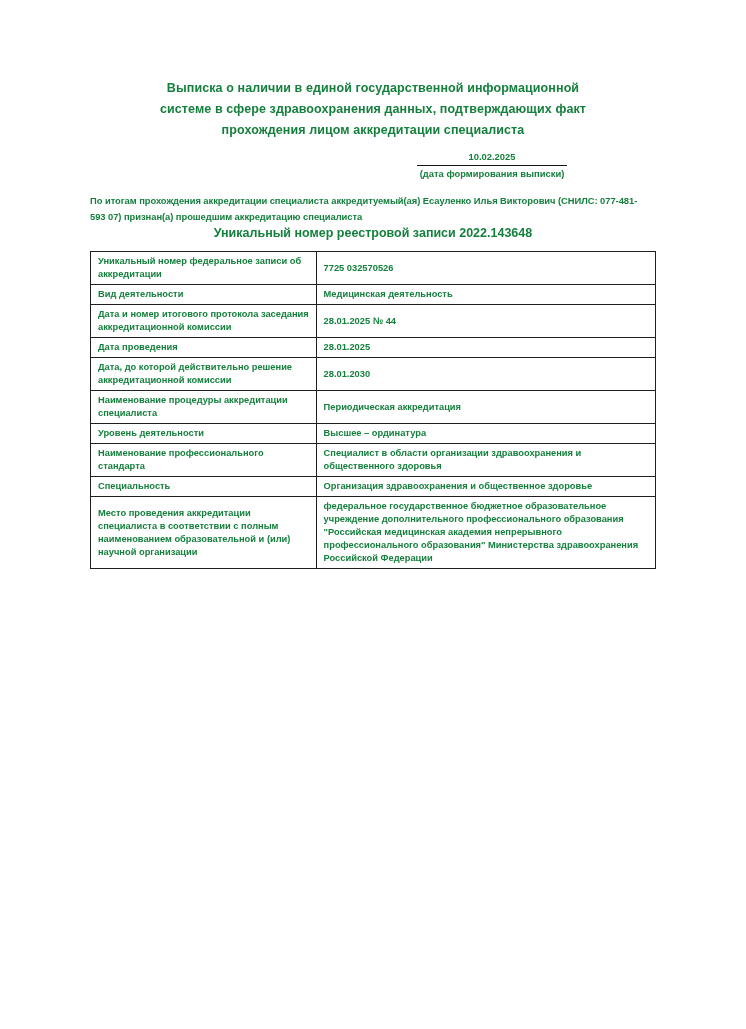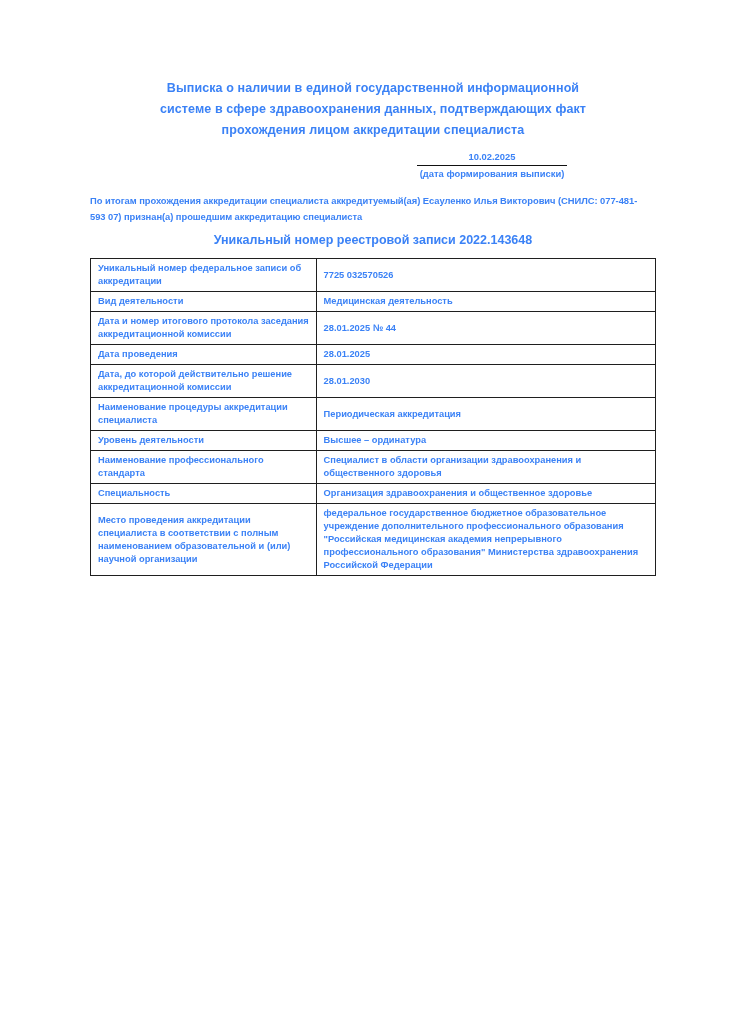--- a/index.html
+++ b/index.html
@@ -6,21 +6,21 @@
     margin: 0;
     padding: 0;
     background: #ffffff;
   }
   .page {
     position: relative;
     width: 746px;
     height: 962px;
     box-sizing: border-box;
     background: #ffffff;
-    color: #3b82f6;
+    color: #15803d;
     font-family: "Liberation Sans", sans-serif;
     font-weight: bold;
     padding: 78px 90px 40px 90px;
     overflow: hidden;
   }
   .doc-title {
     margin: 0;
     font-size: 12.5px;
     line-height: 21px;
     text-align: center;
@@ -51,21 +51,20 @@
     letter-spacing: -0.05px;
   }
   .section-heading {
     margin-top: 17px;
     font-size: 9.4px;
     line-height: 13px;
     text-align: center;
     text-decoration: underline;
   }
   .registry-heading {
-    margin-top: 7px;
     font-size: 12.5px;
     line-height: 16px;
     text-align: center;
   }
   table.info-table {
     margin-top: 10px;
     width: 100%;
     border-collapse: collapse;
     table-layout: fixed;
   }

